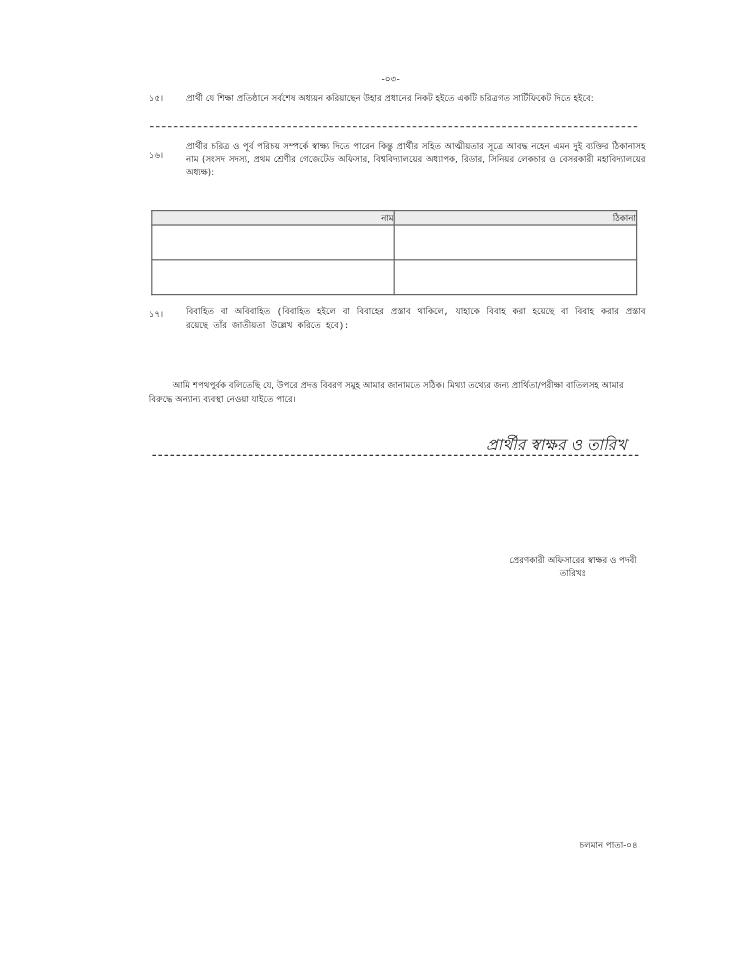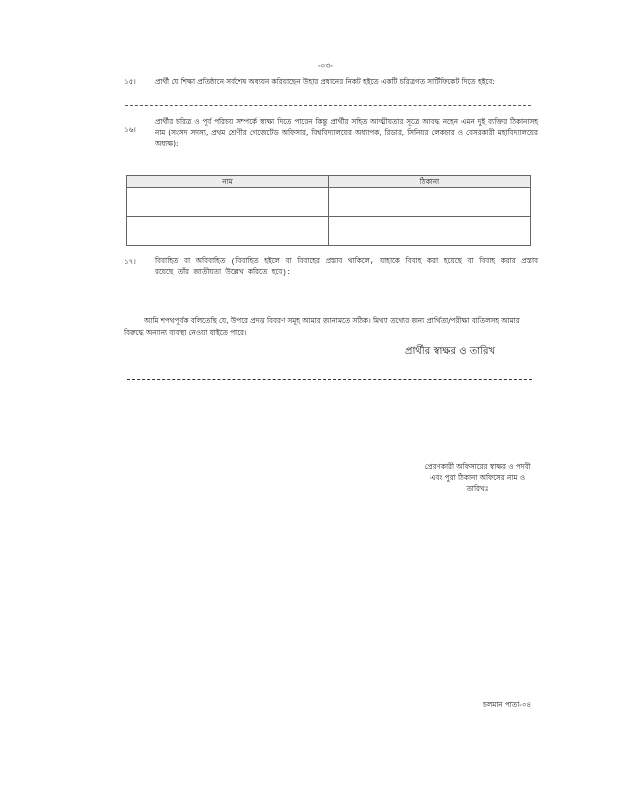--- a/index.html
+++ b/index.html
@@ -54,35 +54,36 @@
     }
     table.ref-table th, table.ref-table td {
       border: 1px solid #666;
       padding: 0;
     }
     table.ref-table th {
       background: #ececec;
       font-weight: normal;
       height: 11px;
       line-height: 11px;
-      text-align: center;
+      text-align: right;
     }
     table.ref-table td {
       height: 28px;
     }
     .declaration {
       left: 124px;
       width: 400px;
       font-size: 7.2px;
       line-height: 1.6;
     }
     .sig-label {
       left: 405px;
-      top: 343px;
-      font-size: 10px;
+      top: 362px;
+      font-size: 13px;
+      font-style: italic;
     }
     .forwarding {
       left: 385px;
       width: 185px;
       top: 461px;
       text-align: center;
       font-size: 7.2px;
       line-height: 1.55;
     }
     .continued {
@@ -125,17 +126,16 @@
 <div class="abs item-num" style="top:256px;">১৭।</div>
 <div class="abs item-text" style="top:256px;font-family:Liberation Mono, monospace;">বিবাহিত বা অবিবাহিত (বিবাহিত হইলে বা বিবাহের প্রস্তাব থাকিলে, যাহাকে বিবাহ করা হয়েছে বা বিবাহ করার প্রস্তাব রয়েছে তাঁর জাতীয়তা উল্লেখ করিতে হবে):</div>
 
 <div class="abs declaration" style="top:315px; text-indent:20px;">আমি শপথপূর্বক বলিতেছি যে, উপরে প্রদত্ত বিবরণ সমূহ আমার জানামতে সঠিক। মিথ্যা তথ্যের জন্য প্রার্থিতা/পরীক্ষা বাতিলসহ আমার বিরুদ্ধে অন্যান্য ব্যবস্থা নেওয়া যাইতে পারে।</div>
 
 <div class="abs sig-label">প্রার্থীর স্বাক্ষর ও তারিখ</div>
 <div class="abs dash-line dense" style="top:379px;"></div>
 
 <div class="abs forwarding">
   <div>প্রেরণকারী অফিসারের স্বাক্ষর ও পদবী</div>
-  <div>এবং পুরা ঠিকানা অফিসের নাম ও</div>
   <div>তারিখঃ</div>
 </div>
 
 <div class="abs continued">চলমান পাতা-০৪</div>
 
 </body></html>

